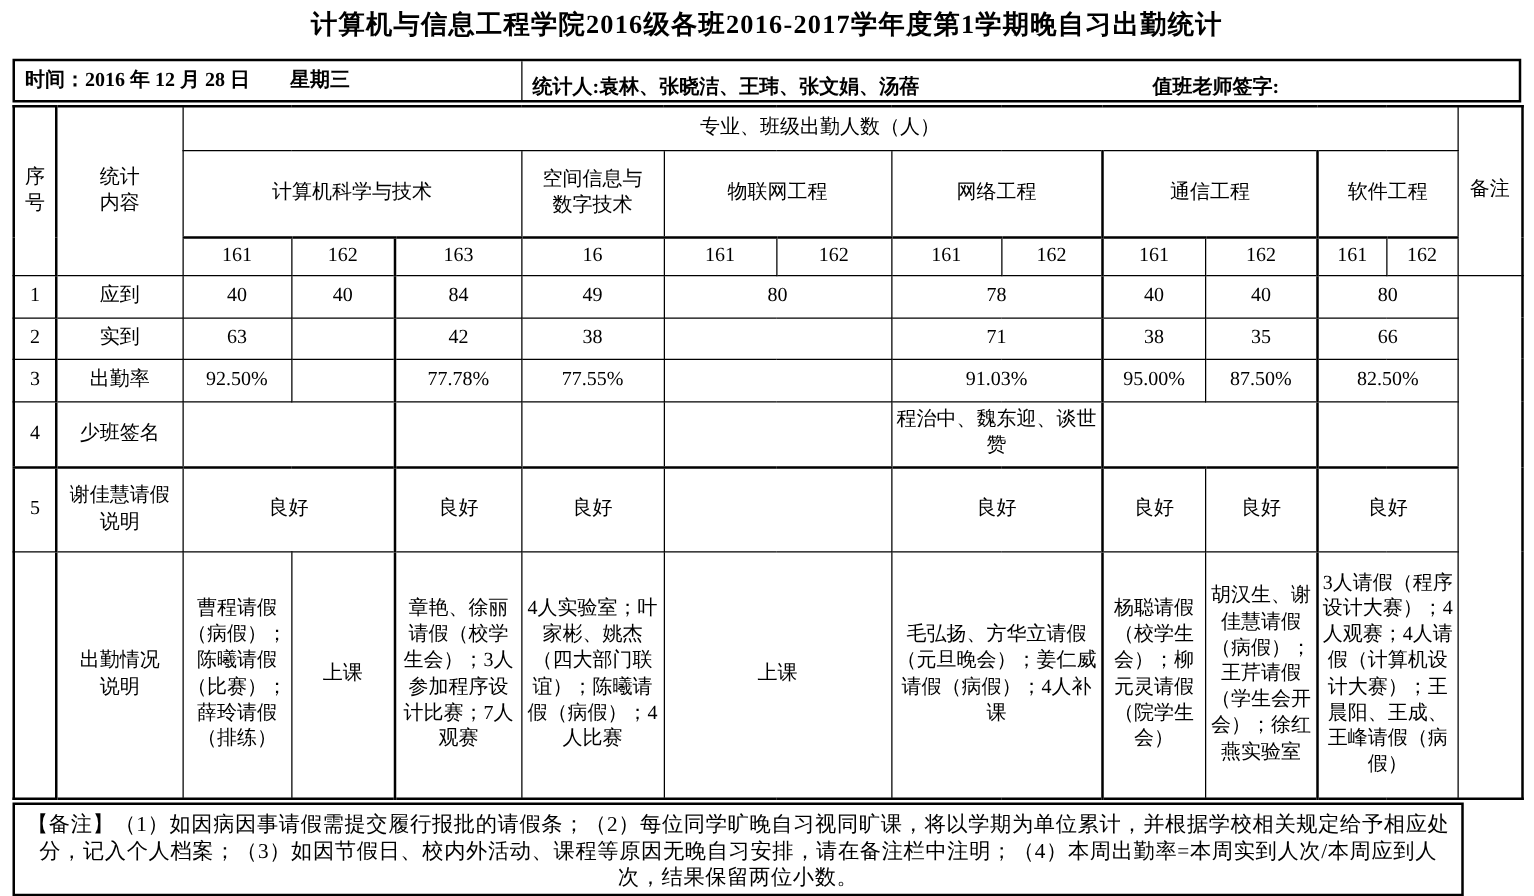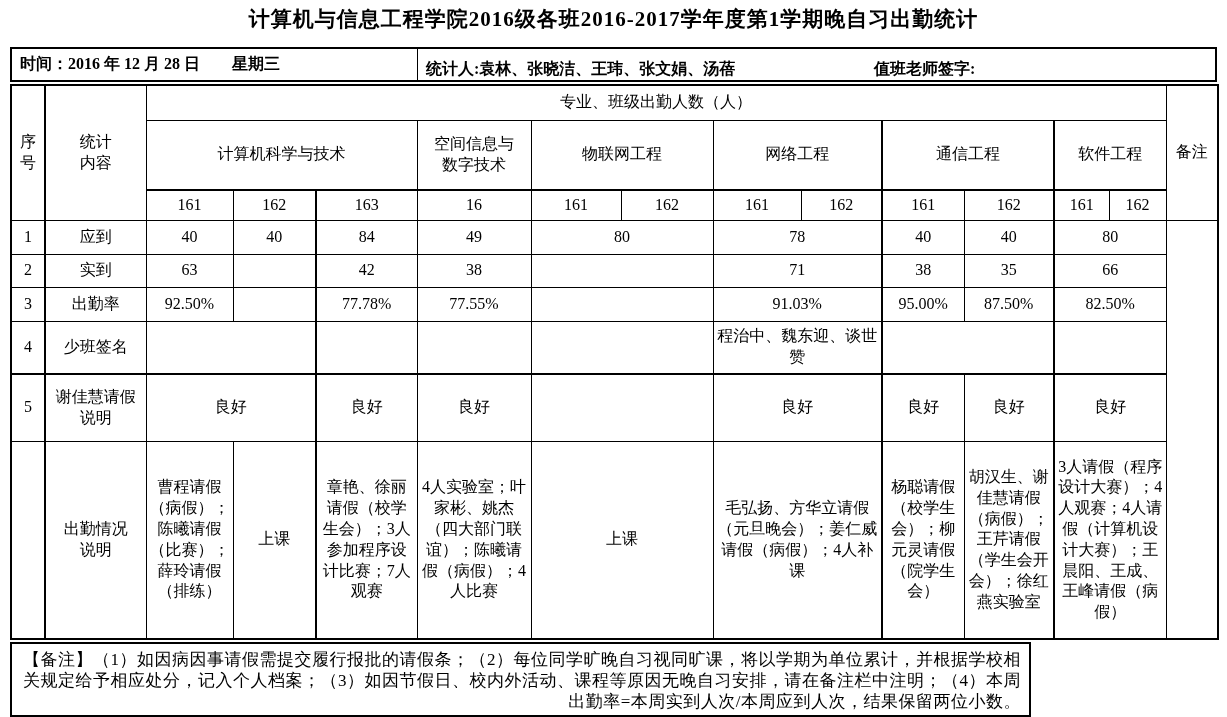--- a/index.html
+++ b/index.html
@@ -26,45 +26,45 @@
   .info-left {
     width:406px; border-right:1px solid #000;
     display:flex; align-items:center; padding-left:8px;
     white-space:pre;
   }
   .info-right {
     flex:1; position:relative; display:flex; align-items:flex-end;
     padding-left:8px;
     margin-top:10px;
   }
-  .info-sign { position:absolute; left:456px; }
+  .info-sign { position:absolute; left:504px; }
 
   table.main {
     width:1207px; margin-top:2px;
     border-collapse:collapse; table-layout:fixed;
     border:2px solid #000;
   }
   table.main td {
     border:1px solid #000;
     text-align:center; vertical-align:middle;
     font-size:16px; line-height:1.3;
     padding:2px 3px;
     white-space:pre-line;
     overflow:hidden;
   }
   td.seq { font-size:15px; padding:2px 0; }
   .bl2 { border-left-width:2px !important; }
   .bt2 { border-top-width:2px !important; }
 
   .footnote {
-    width:1021px; height:75px; margin-top:2px;
+    width:1161px; height:75px; margin-top:2px;
     border:2px solid #000;
     font-size:17px; line-height:21px; letter-spacing:0.5px;
     padding:5px 8px 4px 8px;
-    text-align:right;
+    text-align:center;
   }
 </style>
 </head>
 <body>
 
 <div class="page">
 
   <div class="title">计算机与信息工程学院2016级各班2016-2017学年度第1学期晚自习出勤统计</div>
 
   <div class="infobar">

